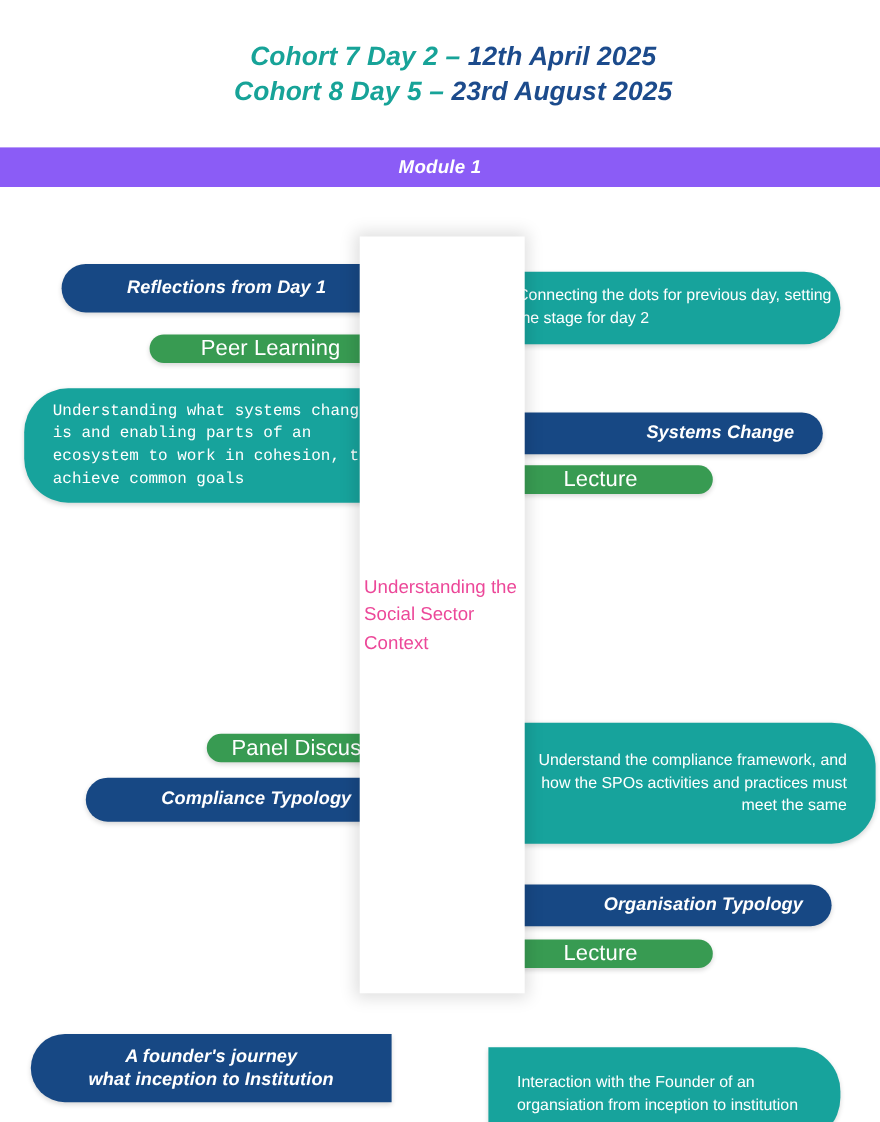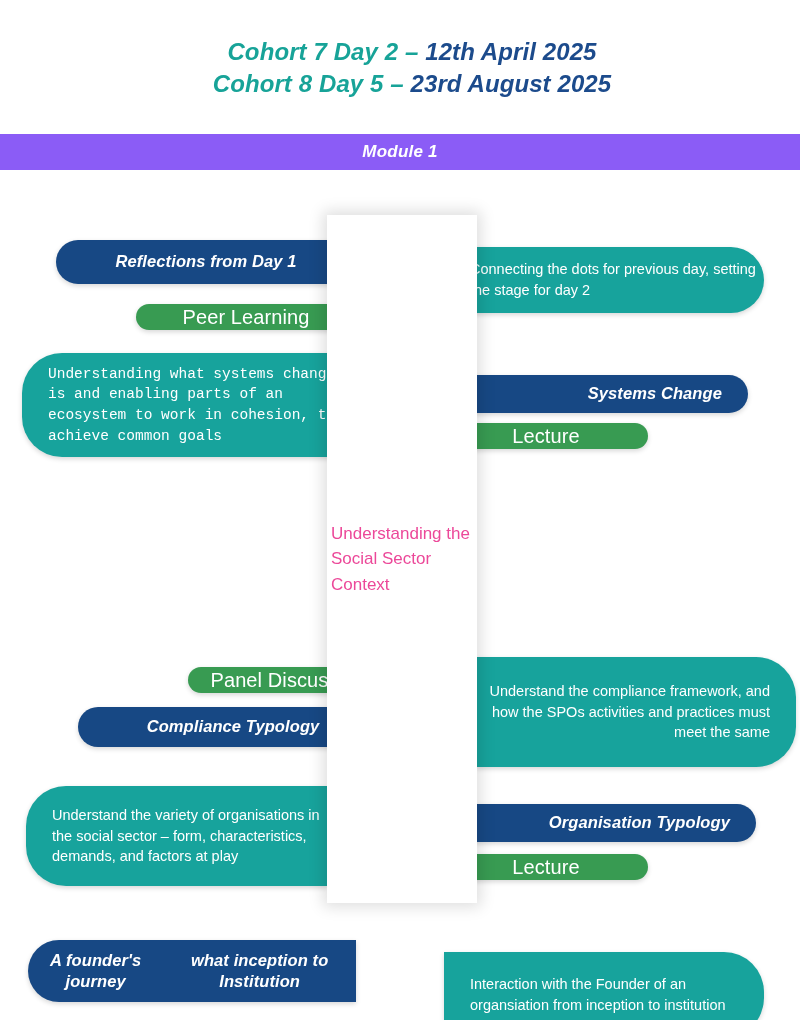--- a/index.html
+++ b/index.html
@@ -131,29 +131,28 @@
 
   <div class="row" style="top:330px;height:150px;margin-left:32px;">
     <div class="pill green left-shape method al-center" style="left:156px;top:175px;width:200px;height:26px;">Panel Discussion</div>
 
     <div class="pill navy left-shape topic al-center" style="left:46px;top:215px;width:310px;height:40px;">Compliance Typology</div>
 
     <div class="pill teal right-shape desc al-right pad-r" style="left:444px;top:165px;width:320px;height:110px;">Understand the compliance framework, and how the SPOs activities and practices must meet the same</div>
   </div>
 
   <div class="row" style="top:460px;height:150px;">
-    <div class="pill teal left-shape desc al-left pad-l" style="left:26px;top:164px;width:302px;height:100px;">Understand the variety of organisations in the social sector – form, characteristics, demands, and factors at play</div>
 
     <div class="pill navy right-shape topic al-right pad-r" style="left:452px;top:182px;width:304px;height:38px;">Organisation Typology</div>
 
     <div class="pill green right-shape method al-center" style="left:444px;top:232px;width:204px;height:26px;">Lecture</div>
   </div>
 
   <div class="row" style="top:610px;height:180px;">
-    <div class="pill navy left-shape topic al-center" style="left:28px;top:168px;width:328px;height:62px;flex-direction:row;justify-content:center;">
+    <div class="pill navy left-shape topic al-center" style="left:28px;top:168px;width:328px;height:62px;flex-direction:column;justify-content:center;">
       <span>A founder's journey</span>
       <span>what inception to Institution</span>
     </div>
 
     <div class="pill teal right-shape desc al-left pad-l" style="left:444px;top:180px;width:320px;height:86px;">Interaction with the Founder of an organsiation from inception to institution</div>
 
   </div>
 
 </div>
 

